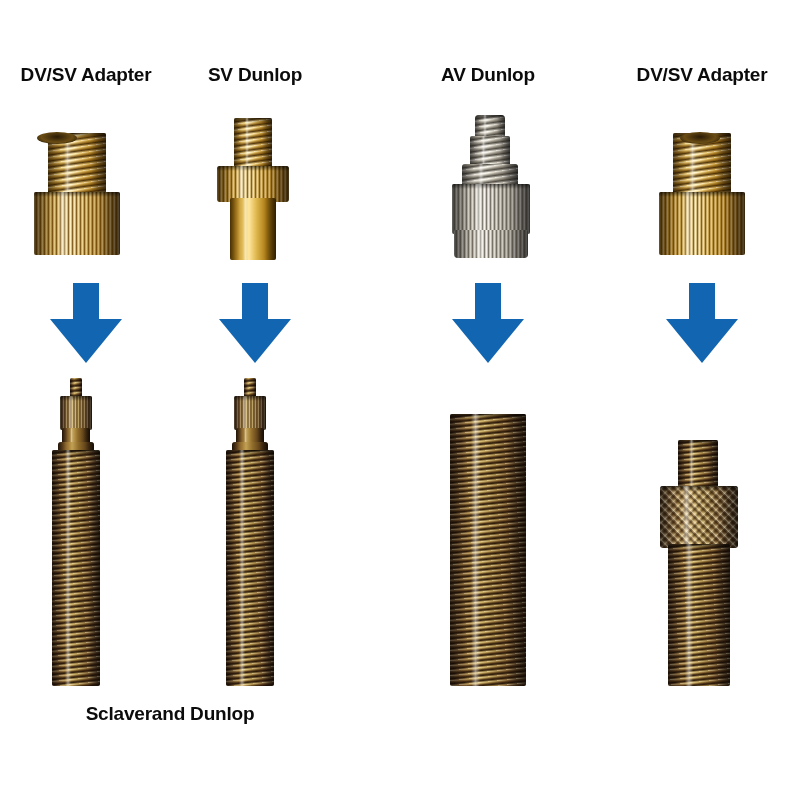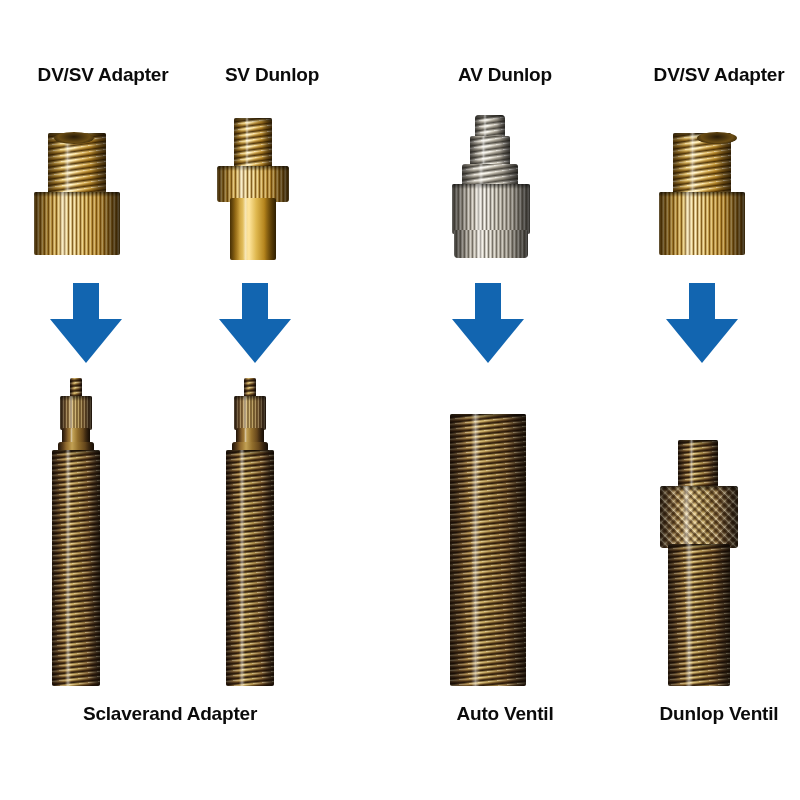--- a/index.html
+++ b/index.html
@@ -5,21 +5,21 @@
   html,body{margin:0;padding:0;}
   body{
     width:800px;height:800px;
     background:#ffffff;
     font-family:"Liberation Sans","DejaVu Sans",sans-serif;
     overflow:hidden;
     position:relative;
   }
   #stage{position:relative;width:800px;height:800px;}
 
-  .col{position:absolute;top:0;height:800px;padding-left:34px;}
+  .col{position:absolute;top:0;height:800px;}
   .toplabel{
     position:absolute;top:64px;left:0;width:100%;
     text-align:center;font-weight:bold;font-size:19px;
     color:#0b0b0b;letter-spacing:-0.2px;white-space:nowrap;
   }
   .botlabel{
     position:absolute;top:703px;left:0;width:100%;
     text-align:center;font-weight:bold;font-size:19px;
     color:#0b0b0b;letter-spacing:-0.2px;white-space:nowrap;
   }
@@ -220,21 +220,21 @@
           <div class="shade-r"></div>
       </div>
       <div class="part stem-thread" style="left:52px;top:450px;width:48px;height:236px;">
         <div class="caplip"></div>
           <div class="shade-l"></div>
           <div class="gloss"></div>
           <div class="shade-r"></div>
       </div>
     </div>
 
-    <div class="botlabel" style="left:0;width:340px;">Sclaverand Adapter</div>
+    <div class="botlabel" style="left:0;width:340px;">Sclaverand Dunlop</div>
   </div>
 
   <div class="col" style="left:172px;width:166px;">
 
     <div class="toplabel">SV Dunlop</div>
 
     <div>
       <div class="part brass-thread" style="left:62px;top:118px;width:38px;height:56px;">
         <div class="caplip"></div>
           <div class="shade-l"></div>
@@ -329,21 +329,20 @@
 
     <div>
       <div class="part stem-thread" style="left:60px;top:414px;width:76px;height:272px;">
         <div class="caplip"></div>
           <div class="shade-l"></div>
           <div class="gloss"></div>
           <div class="shade-r"></div>
       </div>
     </div>
 
-    <div class="botlabel">Auto Ventil</div>
   </div>
 
   <div class="col" style="left:604px;width:196px;">
 
     <div class="toplabel">DV/SV Adapter</div>
 
     <div>
       <div class="part brass-thread" style="left:69px;top:133px;width:58px;height:65px;">
         <div class="caplip"></div>
           <div class="shade-l"></div>
@@ -378,16 +377,15 @@
           <div class="shade-r"></div>
       </div>
       <div class="part stem-thread" style="left:64px;top:544px;width:62px;height:142px;">
         <div class="caplip"></div>
           <div class="shade-l"></div>
           <div class="gloss"></div>
           <div class="shade-r"></div>
       </div>
     </div>
 
-    <div class="botlabel">Dunlop Ventil</div>
   </div>
 
 </div>
 
 </body></html>

